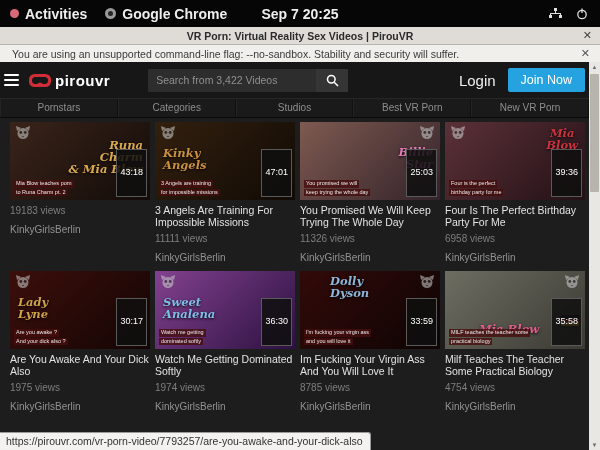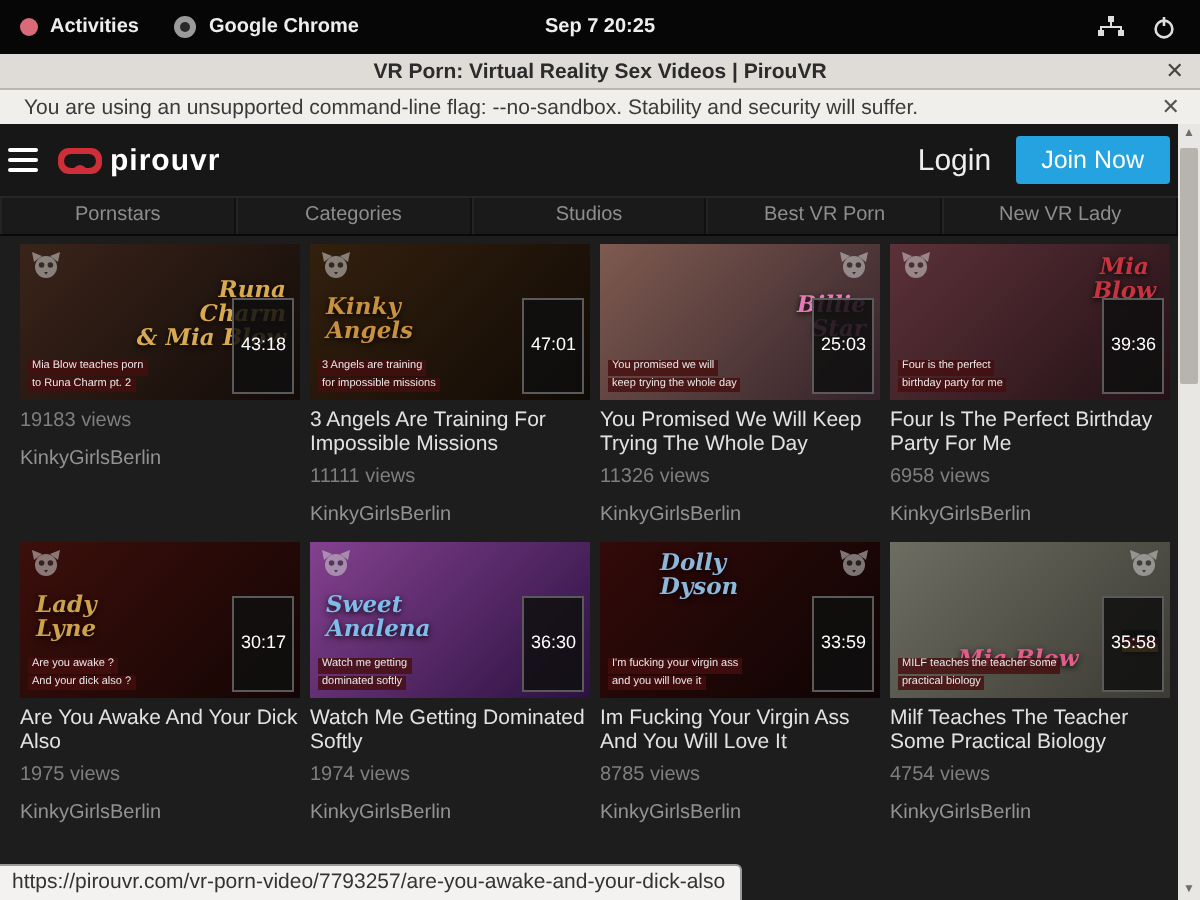--- a/index.html
+++ b/index.html
@@ -1,20 +1,20 @@
 <!DOCTYPE html>
 <html><head>
 <meta charset="utf-8">
 <style>
   html,body{margin:0;padding:0;}
   body{width:600px;height:450px;overflow:hidden;background:#000;font-family:"Liberation Sans",sans-serif;-webkit-font-smoothing:antialiased;}
   .screen{position:relative;width:600px;height:450px;overflow:hidden;background:#1d1d1d;}
 
   
-  .gnome-bar{position:absolute;top:0;left:0;right:0;height:27px;background:#060606;display:flex;align-items:center;color:#eee;font-size:10px;font-weight:bold;}
+  .gnome-bar{position:absolute;top:0;left:0;right:0;height:27px;background:#060606;display:flex;align-items:center;color:#eee;font-size:14px;font-weight:bold;}
   .gb-left{display:flex;align-items:center;gap:18px;padding-left:10px;flex:1;}
   .gb-item{display:flex;align-items:center;gap:6px;cursor:default;}
   .dot-icon{width:9px;height:9px;border-radius:50%;background:#d96a77;display:inline-block;}
   .chrome-icon{width:11px;height:11px;border-radius:50%;background:#9a9a9a;position:relative;display:inline-block;}
   .chrome-icon:after{content:"";position:absolute;left:3px;top:3px;width:5px;height:5px;border-radius:50%;background:#282828;}
   .gb-clock{position:absolute;left:50%;transform:translateX(-50%);font-weight:bold;}
   .gb-right{display:flex;align-items:center;gap:14px;padding-right:12px;}
   .gb-right svg{display:block;}
 
   
@@ -138,32 +138,41 @@
           <span></span>
         </div>
       <div class="logo">
         <svg width="22" height="13" viewBox="0 0 22 13">
             <rect x="0" y="0" width="22" height="13" rx="5.5" fill="#cf2e38"></rect>
             <rect x="3" y="3" width="16" height="7" rx="3.5" fill="#171717"></rect>
             <path d="M8 10 q3 -3 6 0 z" fill="#cf2e38"></path>
           </svg>
         <span class="logo-text">pirouvr</span>
       </div>
+      <div class="search-wrap">
+        <input class="search-input" type="text" placeholder="Search from 3,422 Videos" style="">
+        <button class="search-btn">
+          <svg width="13" height="13" viewBox="0 0 13 13">
+              <circle cx="5.3" cy="5.3" r="3.8" fill="none" stroke="#fff" stroke-width="1.5"></circle>
+              <line x1="8.2" y1="8.2" x2="12" y2="12" stroke="#fff" stroke-width="1.6"></line>
+            </svg>
+        </button>
+      </div>
       <div class="hdr-right">
         <span class="login">Login</span>
         <button class="join-btn">Join Now</button>
       </div>
     </div>
 
     <nav class="main-nav">
         <div class="nav-item">Pornstars</div>
         <div class="nav-item">Categories</div>
         <div class="nav-item">Studios</div>
         <div class="nav-item">Best VR Porn</div>
-        <div class="nav-item">New VR Lady</div>
+        <div class="nav-item">New VR Porn</div>
       </nav>
 
 
     <div class="grid">
   <div class="card">
     <div class="thumb" style="background: linear-gradient(135deg, rgb(58, 36, 26), rgb(18, 11, 8));">
       <span class="wm wm-tl">
         <svg width="16" height="14" viewBox="0 0 16 14">
                 <path d="M2 5 L1 0 L6 2 Z" fill="#cfcfcf"></path>
                 <path d="M14 5 L15 0 L10 2 Z" fill="#cfcfcf"></path>

